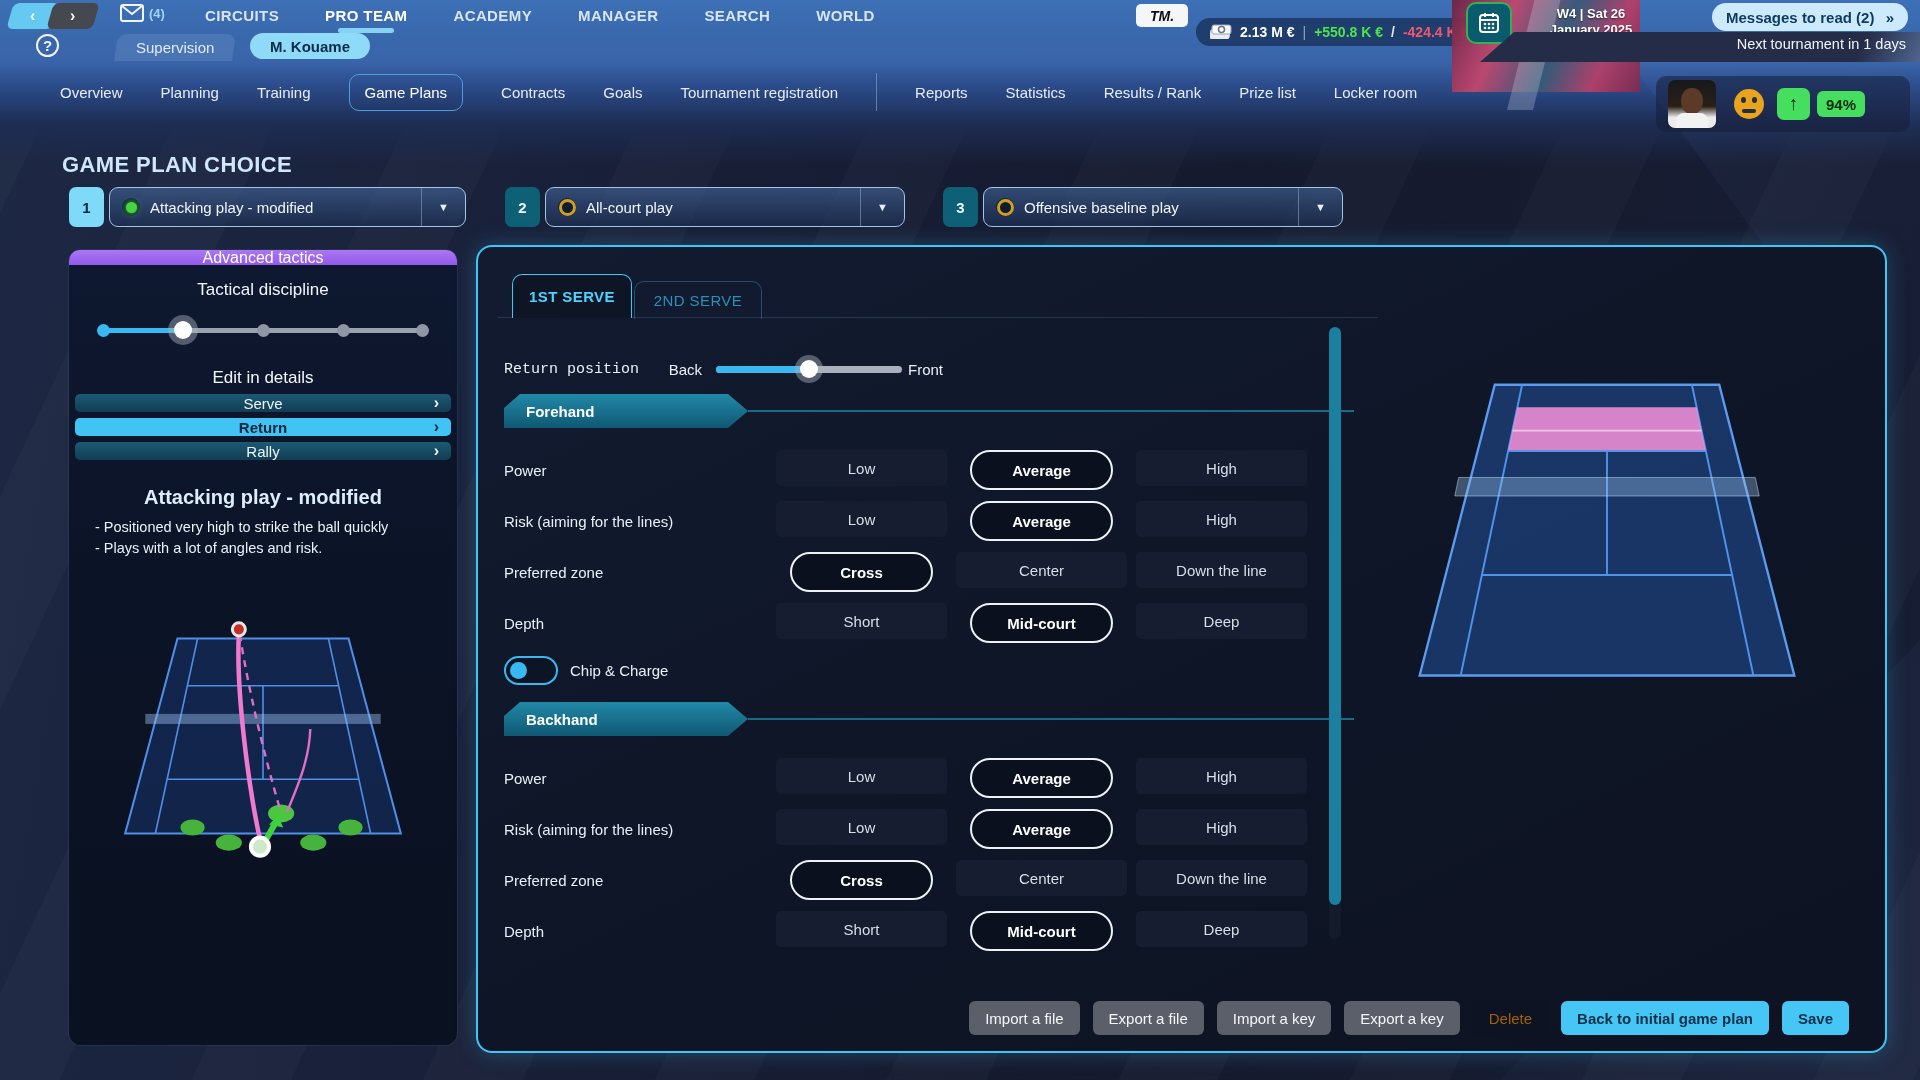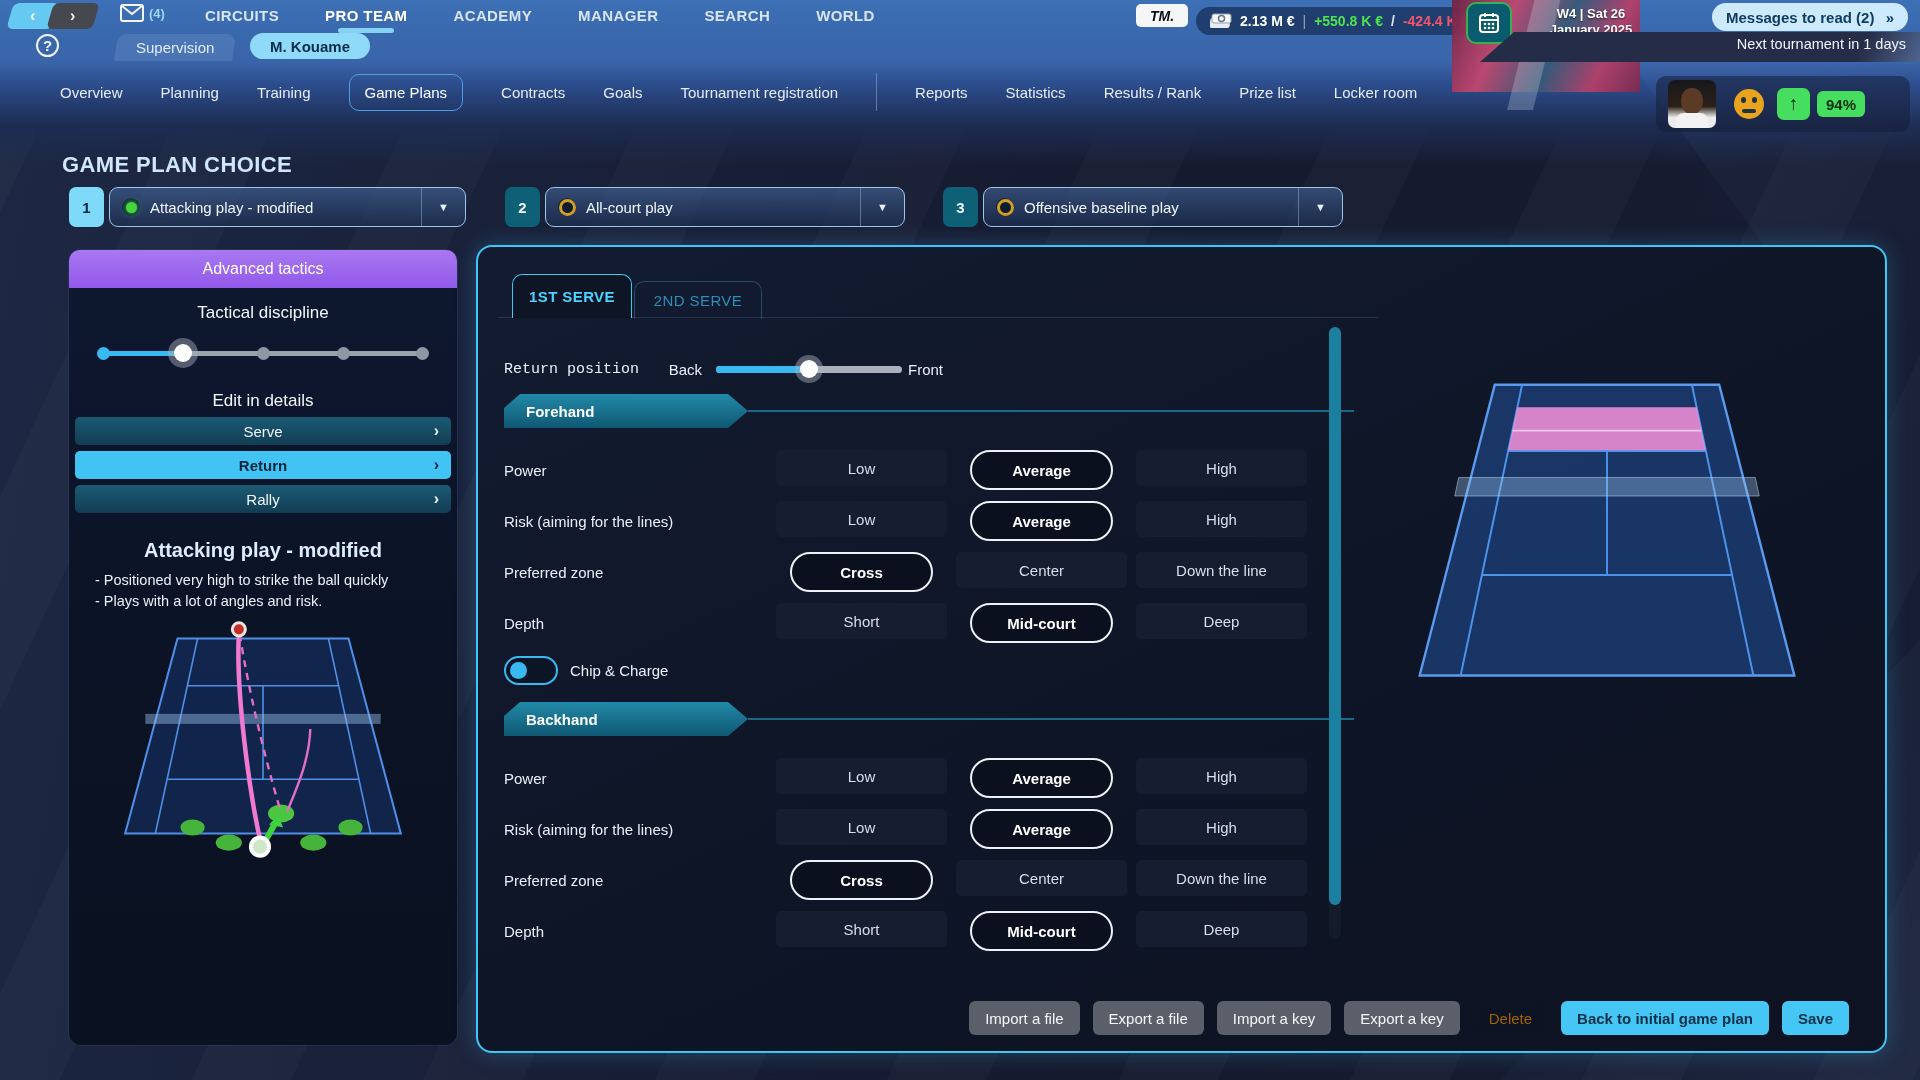--- a/index.html
+++ b/index.html
@@ -30,21 +30,21 @@
   .mail { position:absolute; left:120px; top:4px; display:flex; align-items:center; gap:5px; }
   .mail svg { display:block; }
   .mail .cnt { color:#9bd8f8; font-size:13px; font-weight:bold; }
   .topnav { position:absolute; left:205px; top:0; height:30px; display:flex; align-items:center; gap:46px; }
   .topnav .tn { font-size:15px; font-weight:bold; letter-spacing:0.4px; color:#d9e5f2; position:relative; cursor:pointer; }
   .topnav .tn.act { color:#ffffff; }
   .topnav .tn.act::after { content:""; position:absolute; left:50%; transform:translateX(-50%); bottom:-9px; width:56px; height:5px;
       border-radius:3px; background:#86d2f5; }
   .tmlogo { position:absolute; left:1136px; top:4px; width:52px; height:23px; background:#f4f6f8; border-radius:5px;
       color:#0b0d12; font-weight:bold; font-style:italic; font-size:14px; display:flex; align-items:center; justify-content:center; }
-  .finance { position:absolute; left:1196px; top:7px; height:28px; padding:0 14px; border-radius:14px;
+  .finance { position:absolute; left:1196px; top:18px; height:28px; padding:0 14px; border-radius:14px;
       background:rgba(10,26,56,0.55); display:flex; align-items:center; gap:8px; font-size:14px; font-weight:bold; }
   .fin-bal { color:#ffffff; } .fin-sep { color:#8ea6c4; font-weight:normal; } .fin-slash { color:#dfe8f2; }
   .poster { position:absolute; left:1452px; top:0; width:188px; height:92px;
       background:linear-gradient(115deg,#6e2444 0%,#c2476e 28%,#375a78 55%,#b4406a 78%,#7c2c50 100%); opacity:0.95; }
   .poster::after{ content:""; position:absolute; left:70px; top:-10px; width:26px; height:120px; background:rgba(235,240,245,0.25); transform:skewX(-14deg); }
   .calbtn { position:absolute; left:1466px; top:2px; width:46px; height:42px; border-radius:10px; background:#0a5b6e;
       border:2px solid #35b14f; display:flex; align-items:center; justify-content:center; }
   .datebox { position:absolute; left:1516px; top:6px; width:150px; text-align:center; font-size:13px; font-weight:bold;
       color:#fff; text-shadow:0 1px 2px rgba(0,0,0,0.6); line-height:16px; }
   .msgbtn { position:absolute; left:1712px; top:3px; width:196px; height:28px; border-radius:14px; background:#cdeafd;
@@ -99,33 +99,33 @@
   .slot .dd .lbl { font-size:15px; color:#f0f6fc; flex:1; }
   .slot .dd .chev { width:44px; align-self:stretch; border-left:1px solid rgba(150,180,210,0.5);
       display:flex; align-items:center; justify-content:center; font-size:11px; color:#e8f0f8; }
   .slot.n1 { left:69px; }  .slot.n1 .dd { width:357px; }
   .slot.n2 { left:505px; } .slot.n2 .dd { width:360px; }
   .slot.n3 { left:943px; } .slot.n3 .dd { width:360px; }
 
   
   .lpanel { position:absolute; left:69px; top:250px; width:388px; height:795px; border-radius:12px;
       background:linear-gradient(180deg,#0e1830 0%,#0b1326 45%,#0a1120 100%); box-shadow:0 0 0 1px rgba(70,110,160,0.18); }
-  .lphead { height:38px; border-radius:11px 11px 0 0; background:linear-gradient(180deg,#a978f2,#9259ea);
+  .lphead { height:15px; border-radius:11px 11px 0 0; background:linear-gradient(180deg,#a978f2,#9259ea);
       display:flex; align-items:center; justify-content:center; font-size:16px; color:#fff; }
   .lp-label { text-align:center; font-size:17px; color:#f2f7fc; margin-top:15px; }
   .tslider { position:relative; width:320px; height:32px; margin:14px auto 0; }
   .tslider .track { position:absolute; left:0; right:0; top:14px; height:5px; border-radius:3px; background:#9aa2ae; }
   .tslider .fill  { position:absolute; left:0; width:25%; top:14px; height:5px; border-radius:3px; background:#38b9f2; }
   .tslider .dot   { position:absolute; top:10px; width:13px; height:13px; border-radius:50%; background:#8f97a5; }
   .tslider .dot.on{ background:#38b9f2; }
   .tslider .handle{ position:absolute; top:1px; left:calc(25% - 15px); width:30px; height:30px; border-radius:50%;
       background:rgba(170,178,190,0.45); }
   .tslider .handle::after{ content:""; position:absolute; inset:6px; border-radius:50%; background:#fff; }
   .lp-edit { text-align:center; font-size:17px; color:#f2f7fc; margin-top:22px; }
-  .dbtn { position:relative; margin:6px 6px 0; height:28px; border-radius:5px; display:flex; align-items:center; justify-content:center;
+  .dbtn { position:relative; margin:6px 6px 0; height:18px; border-radius:5px; display:flex; align-items:center; justify-content:center;
       font-size:15px; color:#eef5fb; background:linear-gradient(180deg,#1b5a74,#123d53); cursor:pointer; }
   .dbtn .ch { position:absolute; right:12px; font-weight:bold; font-size:16px; }
   .dbtn.act { background:#41c4f4; color:#07243c; font-weight:bold; }
   .lp-title { text-align:center; font-size:20px; font-weight:bold; color:#dcedfb; margin-top:26px; }
   .lp-points { margin:8px 0 0 26px; font-size:14.5px; line-height:21px; color:#eaf1f9; }
   .lp-court { position:absolute; left:28px; top:360px; width:332px; height:252px; }
 
   
   .mpanel { position:absolute; left:476px; top:245px; width:1411px; height:808px; border-radius:16px;
       border:2px solid #3fc6f7; background:linear-gradient(155deg,#131b31 0%,#0e1526 55%,#0d1322 100%);

